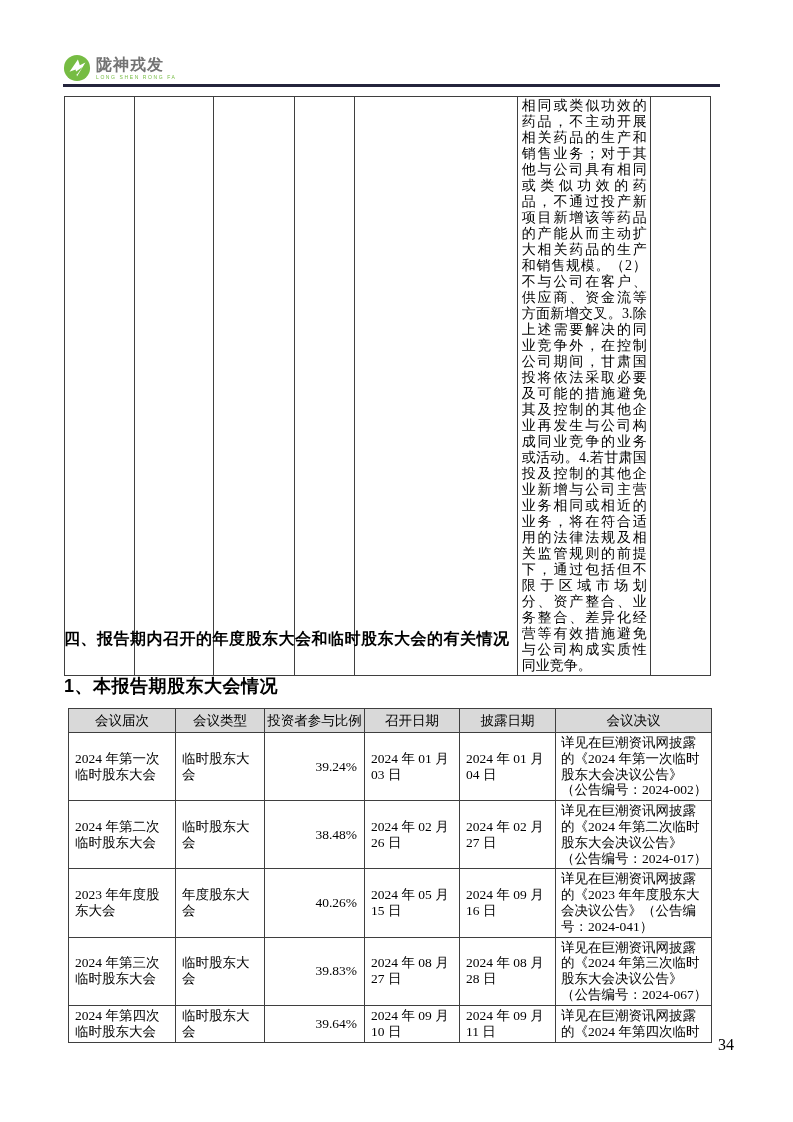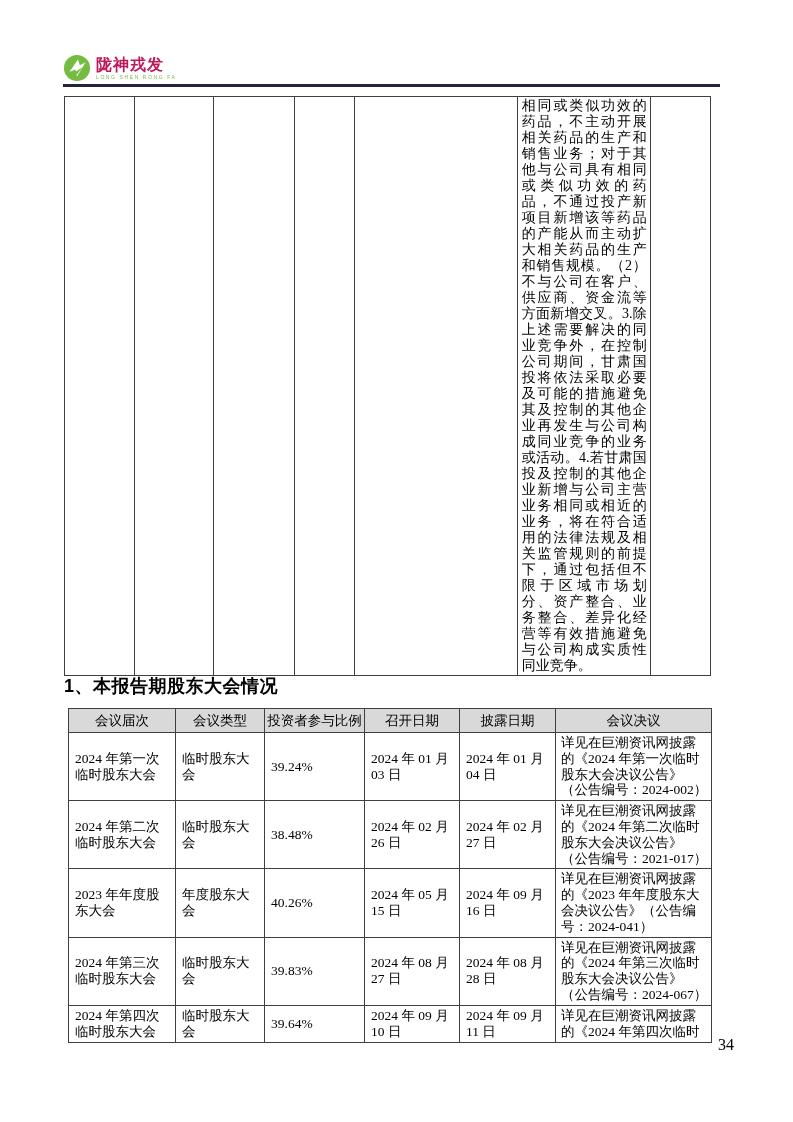--- a/index.html
+++ b/index.html
@@ -15,21 +15,21 @@
   
   .hdr{
     position:absolute;top:44px;left:63px;width:657px;height:40px;
     display:flex;justify-content:space-between;align-items:flex-end;
   }
   .logo{display:flex;align-items:center;gap:5px;margin-bottom:2px;}
   .logo-mark{width:28px;height:28px;flex:0 0 auto;}
   .logo-text{display:flex;flex-direction:column;line-height:1;}
   .brand-cn{
     font-family:"Liberation Sans","DejaVu Sans",sans-serif;
-    font-weight:bold;font-size:16px;color:#be185d;letter-spacing:1px;
+    font-weight:bold;font-size:16px;color:#737373;letter-spacing:1px;
   }
   .brand-en{
     font-family:"Liberation Sans","DejaVu Sans",sans-serif;
     font-size:5px;color:#76bc43;letter-spacing:1.6px;margin-top:2px;
   }
   .hdr-title{
     font-size:12px;font-weight:bold;letter-spacing:0.5px;
     white-space:nowrap;padding-bottom:6px;
   }
   .hdr-rule{
@@ -66,21 +66,21 @@
   }
   .meet-table th,.meet-table td{
     border:1px solid #3f3f3f;font-size:13.5px;line-height:15.8px;
     font-weight:normal;
   }
   .meet-table th{
     background:#d9d9d9;text-align:center;height:21px;
     padding:1px 0;white-space:nowrap;overflow:hidden;
   }
   .meet-table td{vertical-align:middle;padding:2px 4px 2px 6px;}
-  .meet-table td.pct{text-align:left;padding-right:7px;}
+  .meet-table td.pct{text-align:right;padding-right:7px;}
   .meet-table td.dec{padding:2px 3px 2px 5px;}
   .row-r1{height:63px;}
   .row-r2{height:65px;}
   .row-r3{height:64px;}
   .row-r4{height:63px;}
   .row-r5{height:37px;}
   .row-r5 td{vertical-align:middle;}
   .clip{height:32px;overflow:hidden;}
   
   .page-num{
@@ -124,20 +124,21 @@
       <td></td>
       <td></td>
       <td></td>
       <td></td>
       <td class="txt">相同或类似功效的药品，不主动开展相关药品的生产和销售业务；对于其他与公司具有相同或类似功效的药品，不通过投产新项目新增该等药品的产能从而主动扩大相关药品的生产和销售规模。（2）不与公司在客户、供应商、资金流等方面新增交叉。3.除上述需要解决的同业竞争外，在控制公司期间，甘肃国投将依法采取必要及可能的措施避免其及控制的其他企业再发生与公司构成同业竞争的业务或活动。4.若甘肃国投及控制的其他企业新增与公司主营业务相同或相近的业务，将在符合适用的法律法规及相关监管规则的前提下，通过包括但不限于区域市场划分、资产整合、业务整合、差异化经营等有效措施避免与公司构成实质性同业竞争。</td>
       <td></td>
     </tr>
   </tbody>
     </table>
 
+  <h2 class="sec-h">四、报告期内召开的年度股东大会和临时股东大会的有关情况</h2>
   <h3 class="sub-h">1、本报告期股东大会情况</h3>
 
   <table class="meet-table">
     <colgroup>
       <col style="width:107px">
         <col style="width:89px">
         <col style="width:100px">
       <col style="width:95px">
         <col style="width:96px">
         <col style="width:156px">
@@ -160,21 +161,21 @@
         <td>2024 年 01 月 03 日</td>
         <td>2024 年 01 月 04 日</td>
         <td class="dec">详见在巨潮资讯网披露的《2024 年第一次临时股东大会决议公告》（公告编号：2024-002）</td>
       </tr>
       <tr class="row-r2">
         <td>2024 年第二次临时股东大会</td>
         <td>临时股东大会</td>
         <td class="pct">38.48%</td>
         <td>2024 年 02 月 26 日</td>
         <td>2024 年 02 月 27 日</td>
-        <td class="dec">详见在巨潮资讯网披露的《2024 年第二次临时股东大会决议公告》（公告编号：2021-017）</td>
+        <td class="dec">详见在巨潮资讯网披露的《2024 年第二次临时股东大会决议公告》（公告编号：2024-017）</td>
       </tr>
       <tr class="row-r3">
         <td>2023 年年度股东大会</td>
         <td>年度股东大会</td>
         <td class="pct">40.26%</td>
         <td>2024 年 05 月 15 日</td>
         <td>2024 年 09 月 16 日</td>
         <td class="dec">详见在巨潮资讯网披露的《2023 年年度股东大会决议公告》（公告编号：2024-041）</td>
       </tr>
       <tr class="row-r4">

